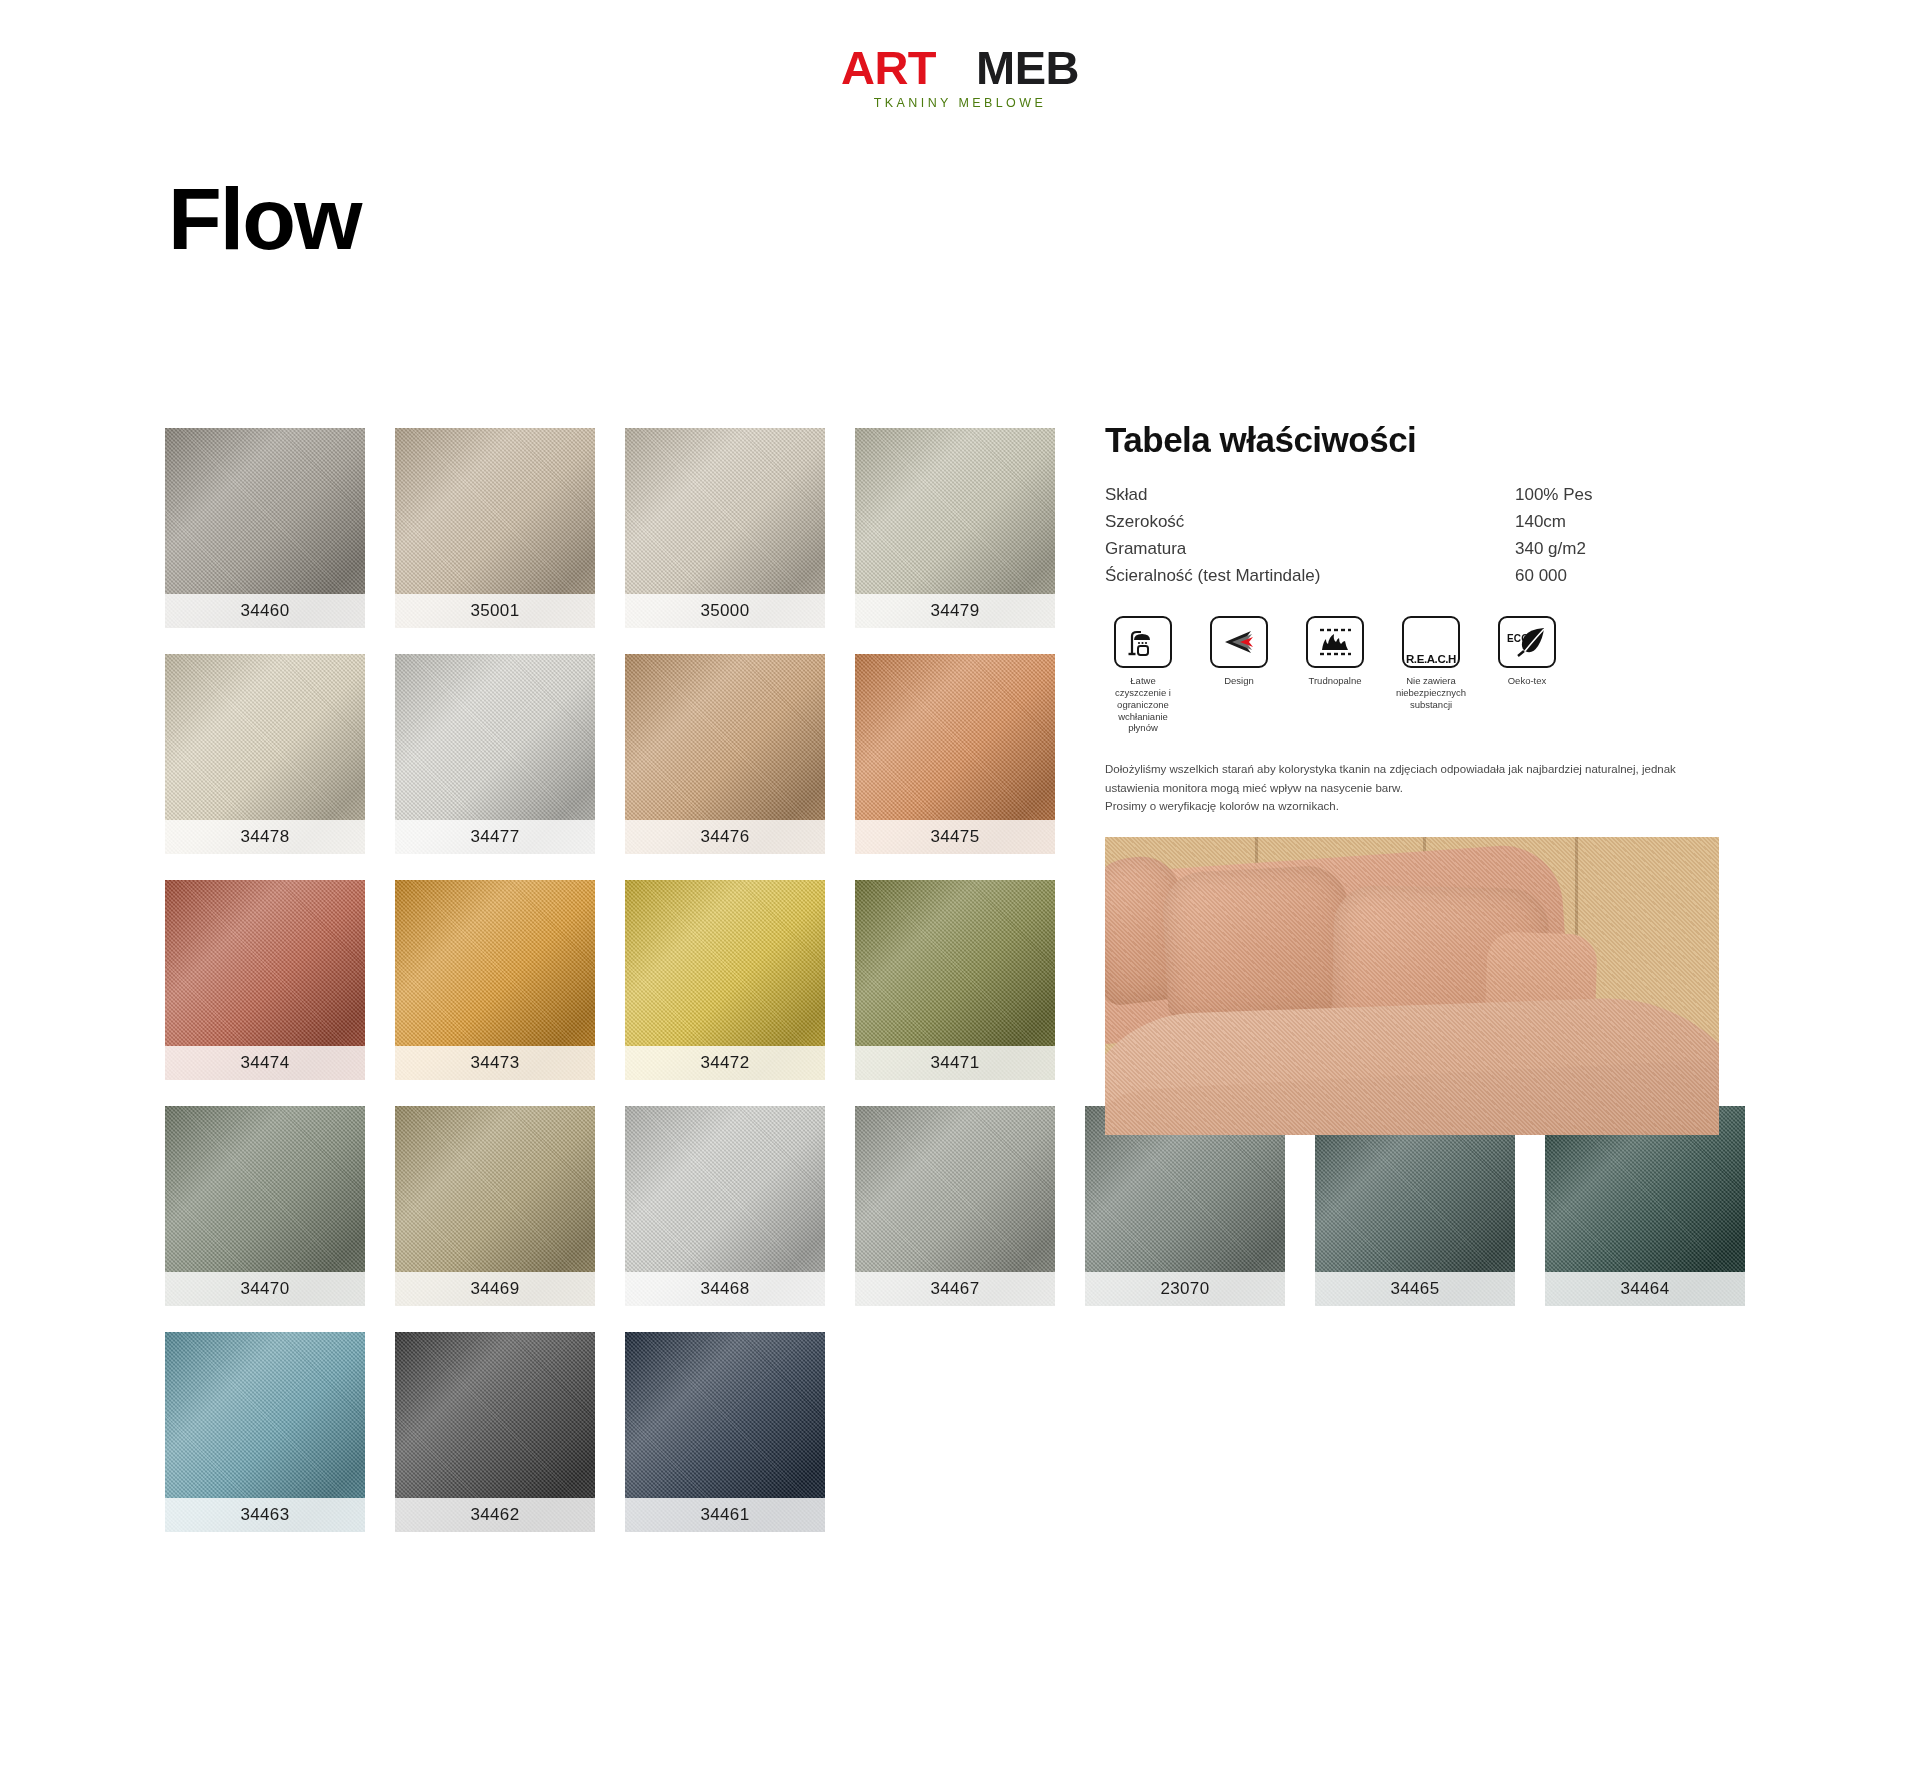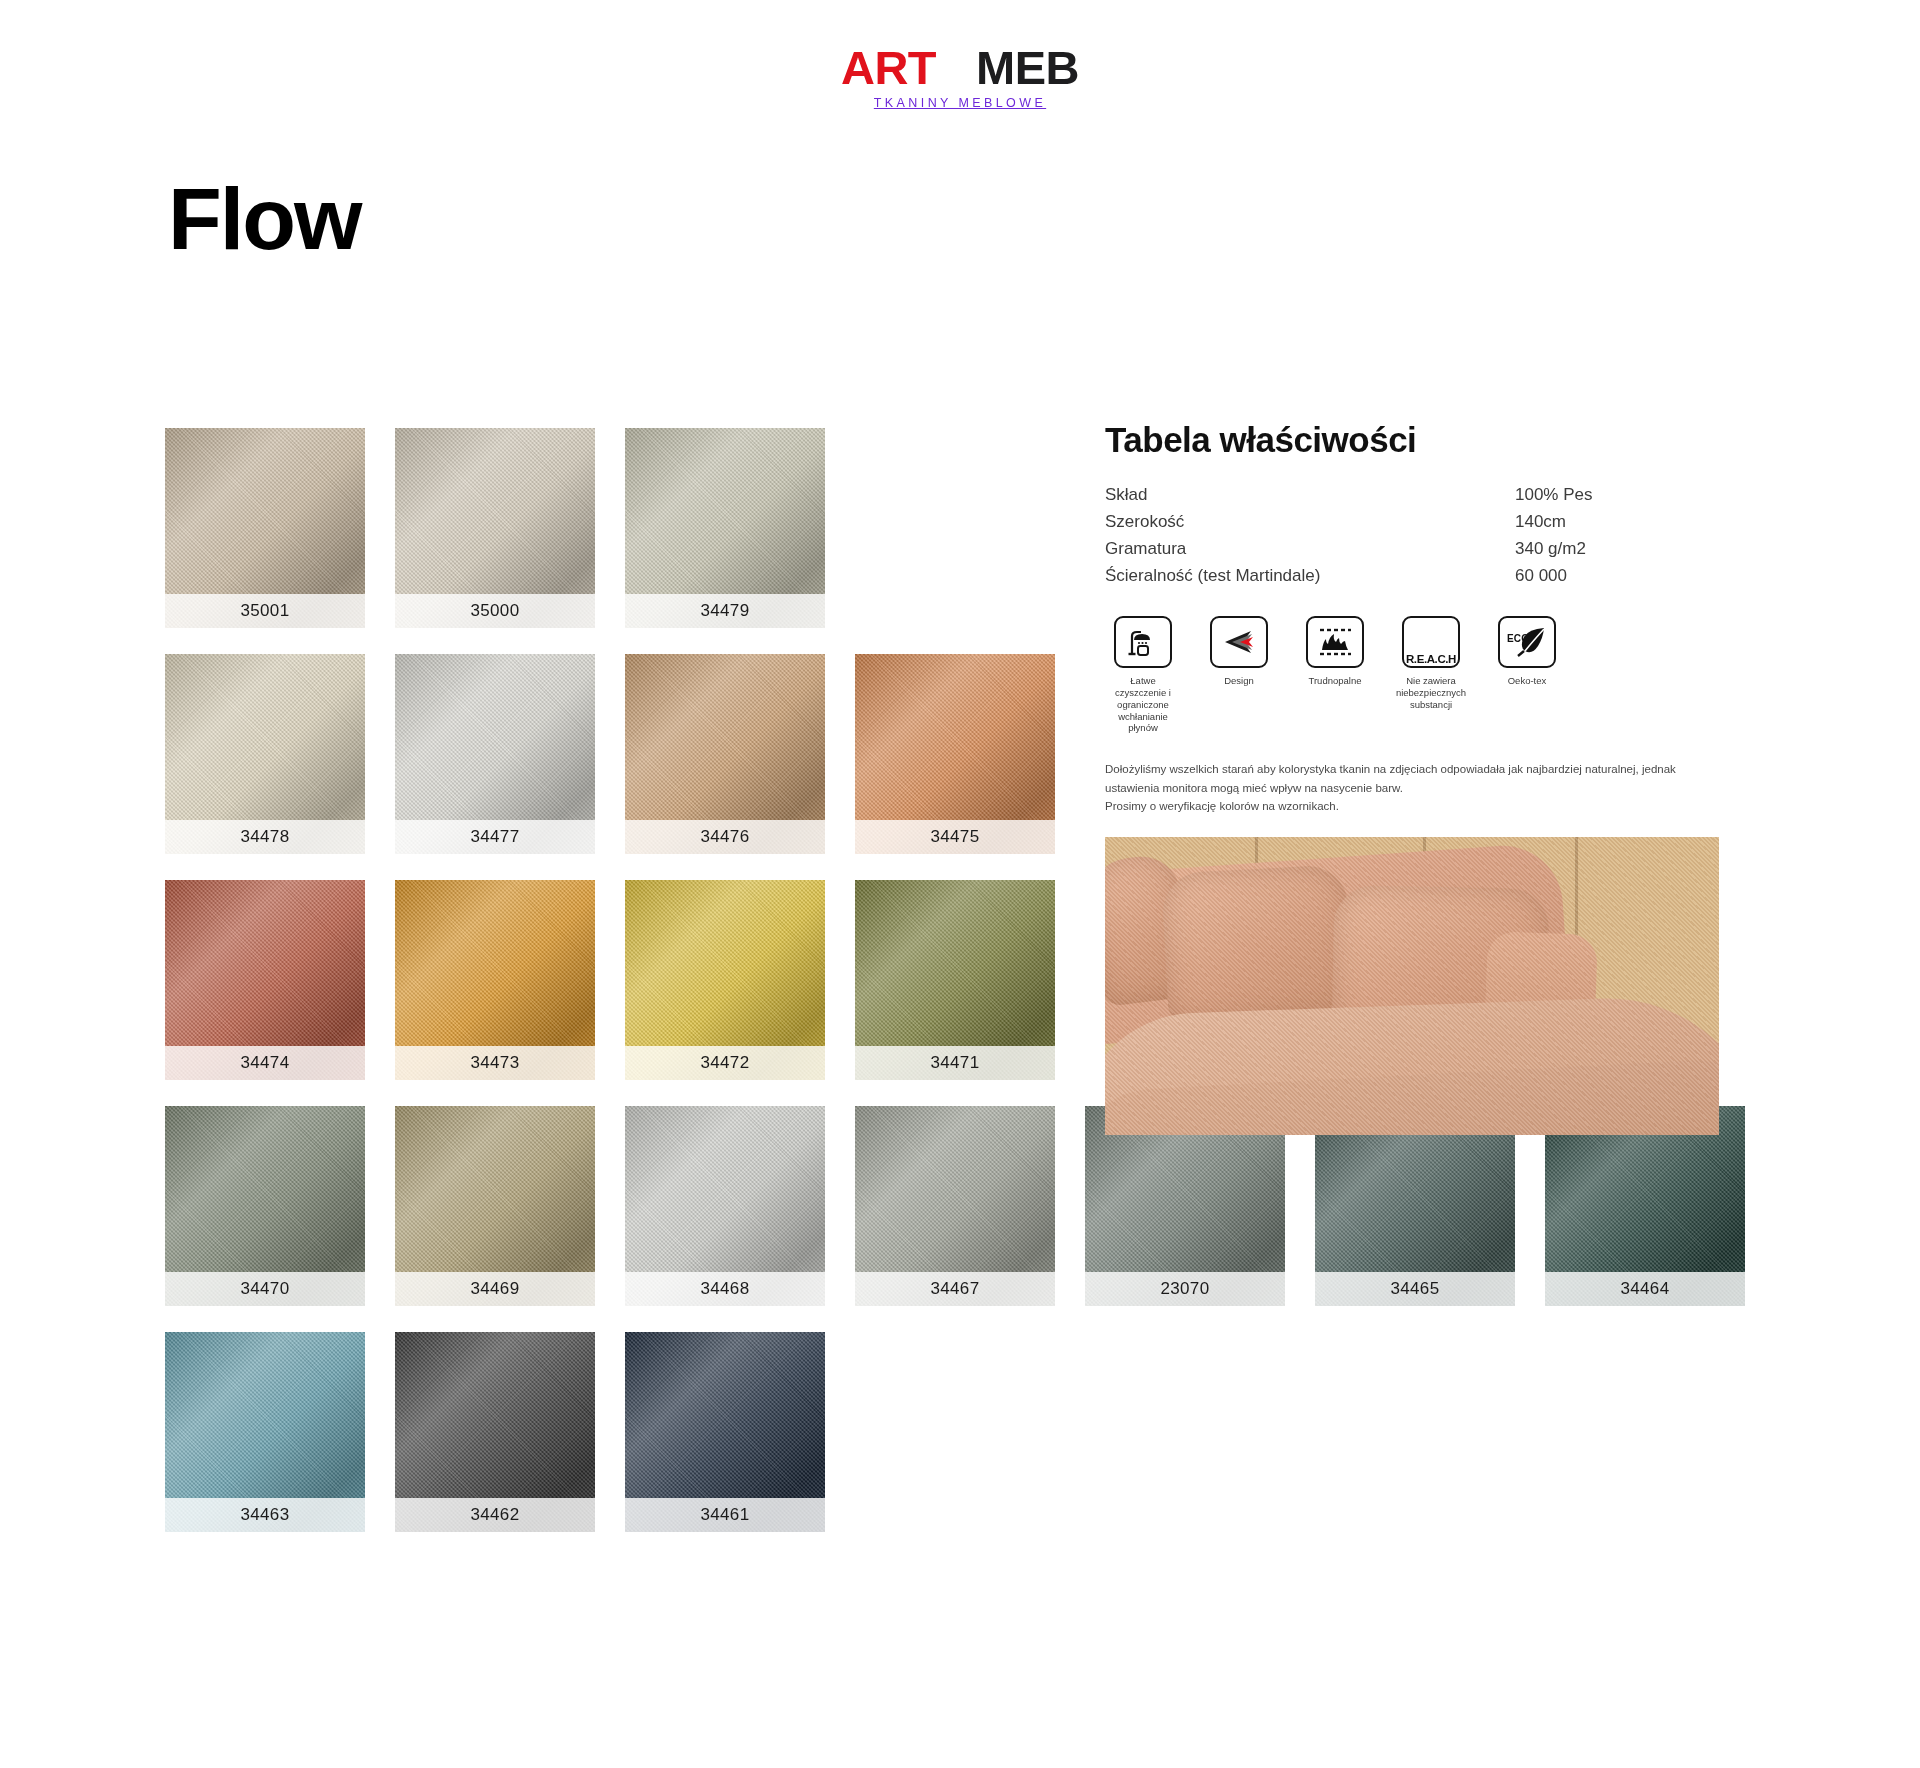--- a/index.html
+++ b/index.html
@@ -29,23 +29,22 @@
     line-height: 1;
     display: inline-block;
     font-family: "Liberation Sans", sans-serif;
   }
   .logo-art { color: #e1121c; }
   .logo-meb { color: #1d1d1f; margin-left: 40px; }
   .logo-tag {
     margin-top: 5px;
     font-size: 12.5px;
     letter-spacing: 3.4px;
-    color: #6d28d9;
+    color: #4d7c0f;
     font-weight: 400;
-    text-decoration: underline;
   }
 
   
   .collection-title {
     position: absolute;
     left: 168px;
     top: 175px;
     font-size: 88px;
     font-weight: 700;
     letter-spacing: -2px;
@@ -263,20 +262,24 @@
   <div class="logo-block">
     <div class="logo-word"><span class="logo-art">ART</span><span class="logo-meb">MEB</span></div>
     <div class="logo-tag">TKANINY MEBLOWE</div>
   </div>
 
   <div class="collection-title">Flow</div>
 
   <div class="swatch-grid">
 
     <div class="swatch-row">
+      <div class="swatch">
+        <div class="swatch-fabric" style="background-color: rgb(154, 148, 137);"></div>
+        <div class="swatch-label">34460</div>
+      </div>
       <div class="swatch">
         <div class="swatch-fabric" style="background-color: rgb(197, 180, 155);"></div>
         <div class="swatch-label">35001</div>
       </div>
       <div class="swatch">
         <div class="swatch-fabric" style="background-color: rgb(207, 198, 180);"></div>
         <div class="swatch-label">35000</div>
       </div>
       <div class="swatch">
         <div class="swatch-fabric" style="background-color: rgb(194, 192, 171);"></div>

